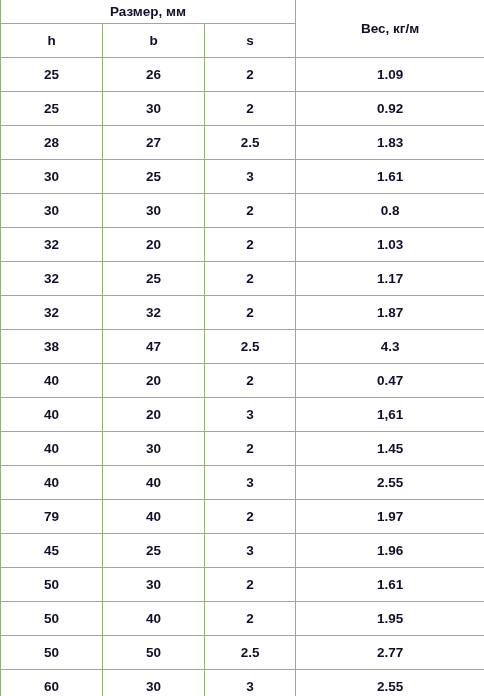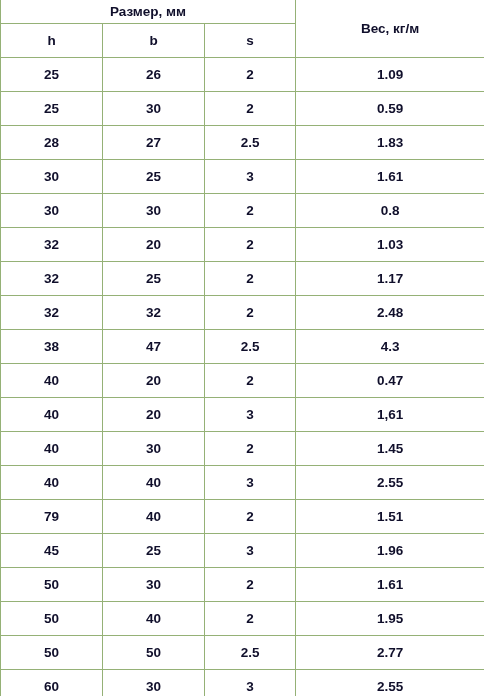--- a/index.html
+++ b/index.html
@@ -91,21 +91,21 @@
       <tr>
         <td>25</td>
         <td>26</td>
         <td>2</td>
         <td>1.09</td>
       </tr>
       <tr>
         <td>25</td>
         <td>30</td>
         <td>2</td>
-        <td>0.59</td>
+        <td>0.92</td>
       </tr>
       <tr>
         <td>28</td>
         <td>27</td>
         <td>2.5</td>
         <td>1.83</td>
       </tr>
       <tr>
         <td>30</td>
         <td>25</td>
@@ -127,21 +127,21 @@
       <tr>
         <td>32</td>
         <td>25</td>
         <td>2</td>
         <td>1.17</td>
       </tr>
       <tr>
         <td>32</td>
         <td>32</td>
         <td>2</td>
-        <td>2.48</td>
+        <td>1.87</td>
       </tr>
       <tr>
         <td>38</td>
         <td>47</td>
         <td>2.5</td>
         <td>4.3</td>
       </tr>
       <tr>
         <td>40</td>
         <td>20</td>
@@ -163,21 +163,21 @@
       <tr>
         <td>40</td>
         <td>40</td>
         <td>3</td>
         <td>2.55</td>
       </tr>
       <tr>
         <td>79</td>
         <td>40</td>
         <td>2</td>
-        <td>1.51</td>
+        <td>1.97</td>
       </tr>
       <tr>
         <td>45</td>
         <td>25</td>
         <td>3</td>
         <td>1.96</td>
       </tr>
       <tr>
         <td>50</td>
         <td>30</td>

